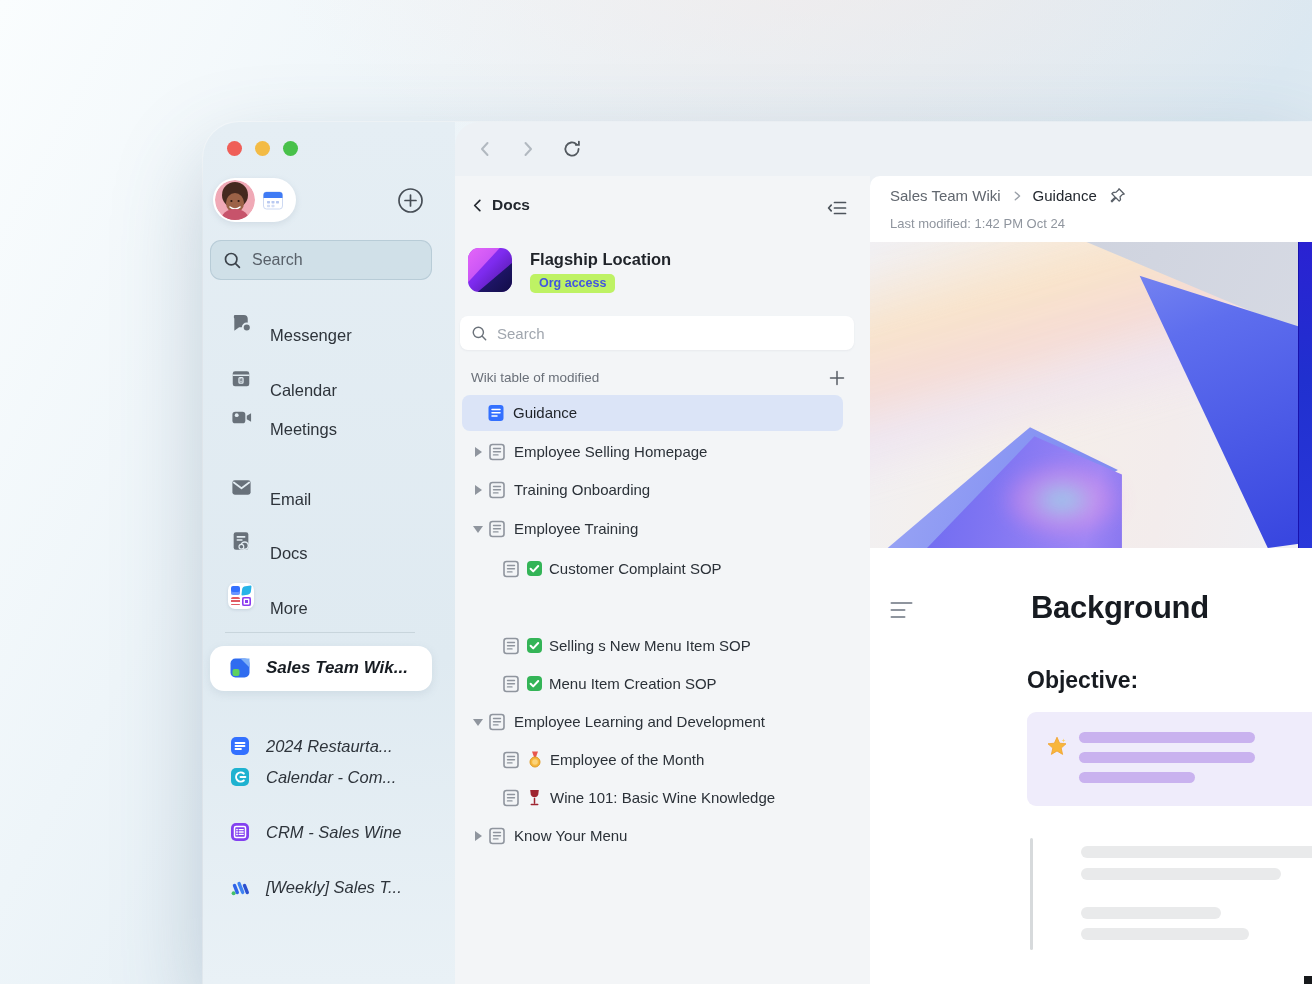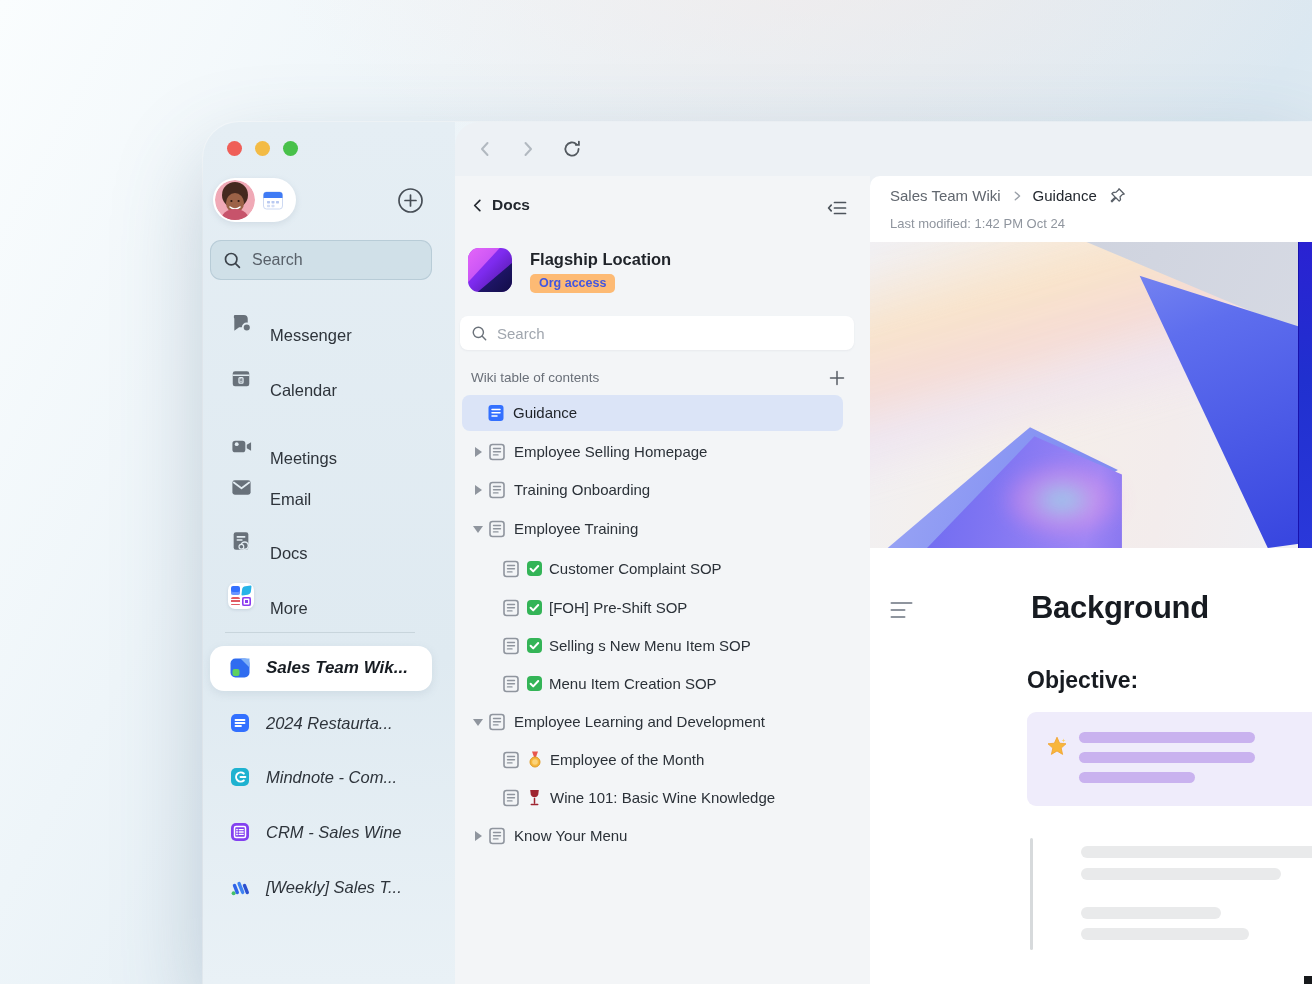--- a/index.html
+++ b/index.html
@@ -220,21 +220,21 @@
         <span class="ic">
           <svg width="22" height="22" viewBox="0 0 24 24" fill="currentColor">
             <rect x="3" y="4.5" width="18" height="16.5" rx="2.5"></rect>
             <rect x="3" y="8.2" width="18" height="1.6" fill="#e2ecf2"></rect>
             <rect x="9.8" y="11.5" width="4.4" height="6.2" rx="1" fill="none" stroke="#e2ecf2" stroke-width="1.4"></rect>
             <text x="12" y="16.6" font-size="5.5" fill="#e2ecf2" text-anchor="middle" font-family="Liberation Sans">1</text>
           </svg>
         </span>
         <span class="lbl">Calendar</span>
       </div>
-      <div class="nav-item" style="top:307px">
+      <div class="nav-item" style="top:278px">
         <span class="ic">
           <svg width="23" height="23" viewBox="0 0 24 24" fill="currentColor">
             <rect x="2.5" y="6" width="13.5" height="12" rx="3"></rect>
             <circle cx="7" cy="9.6" r="2" fill="#e2ecf2"></circle>
             <path d="M17.5 10.2l4.5-2.7v9l-4.5-2.7z"></path>
           </svg>
         </span>
         <span class="lbl">Meetings</span>
       </div>
       <div class="nav-item" style="top:348px">
@@ -276,38 +276,38 @@
       <div class="pin-item sel" style="top:528px">
         <span class="ic">
           <svg width="22" height="22" viewBox="0 0 22 22">
             <rect x="1.5" y="1.5" width="19" height="19" rx="5" fill="#2f6cf0"></rect>
             <path d="M20.5 1.5v9l-9-9z" fill="#7fb0f7"></path>
             <rect x="3.5" y="12" width="7" height="7" rx="2" fill="#5ed15e"></rect>
           </svg>
         </span>
         <span class="lbl">Sales Team Wik...</span>
       </div>
-      <div class="pin-item" style="top:583px">
+      <div class="pin-item" style="top:606px">
         <span class="ic">
           <svg width="22" height="22" viewBox="0 0 22 22">
             <rect x="2" y="2" width="18" height="18" rx="5" fill="#3370ff"></rect>
             <path d="M6.5 8h9M6.5 11h9M6.5 14h5.5" stroke="#fff" stroke-width="1.8" stroke-linecap="round"></path>
           </svg>
         </span>
         <span class="lbl">2024 Restaurta...</span>
       </div>
       <div class="pin-item" style="top:637px">
         <span class="ic">
           <svg width="22" height="22" viewBox="0 0 22 22">
             <rect x="2" y="2" width="18" height="18" rx="5" fill="#1eb2d0"></rect>
             <path d="M14.8 7.6a4.6 4.6 0 1 0 0 6.8" fill="none" stroke="#fff" stroke-width="2" stroke-linecap="round"></path>
             <path d="M11.5 11h4.8" stroke="#fff" stroke-width="2" stroke-linecap="round"></path>
           </svg>
         </span>
-        <span class="lbl">Mindnote - Com...</span>
+        <span class="lbl">Calendar - Com...</span>
       </div>
       <div class="pin-item" style="top:692px">
         <span class="ic">
           <svg width="22" height="22" viewBox="0 0 22 22">
             <rect x="2" y="2" width="18" height="18" rx="5" fill="#8341f0"></rect>
             <rect x="5.5" y="5.5" width="11" height="11" rx="1.5" fill="none" stroke="#fff" stroke-width="1.5"></rect>
             <circle cx="8" cy="8.6" r=".9" fill="#fff"></circle>
               <circle cx="8" cy="11" r=".9" fill="#fff"></circle>
               <circle cx="8" cy="13.4" r=".9" fill="#fff"></circle>
             <path d="M10.2 8.6h4M10.2 11h4M10.2 13.4h4" stroke="#fff" stroke-width="1.4" stroke-linecap="round"></path>
@@ -361,35 +361,35 @@
             <svg width="22" height="22" viewBox="0 0 22 22" fill="none" stroke="currentColor" stroke-width="1.7" stroke-linecap="round" stroke-linejoin="round">
               <path d="M5.2 8.2 2.6 11l2.6 2.8"></path>
                 <path d="M8.5 5.5h11M8.5 11h11M8.5 16.5h11"></path>
             </svg>
           </span>
 
           <div class="space-row">
             <span class="space-icon"></span>
             <span>
               <div class="space-name">Flagship Location</div>
-              <span class="space-badge" style="background:#fdba74;color:#4256e0">Org access</span>
+              <span class="space-badge" style="background:#bef264;color:#4256e0">Org access</span>
             </span>
           </div>
 
           <div class="dp-search">
             <span>
               <svg width="17" height="17" viewBox="0 0 19 19" fill="none" stroke="#6b727a" stroke-width="1.6">
                 <circle cx="8.2" cy="8.2" r="5.7"></circle>
                   <path d="M12.6 12.6l3.8 3.8" stroke-linecap="round"></path>
               </svg>
             </span>
             <input type="text" placeholder="Search" style="">
           </div>
 
-          <div class="toc-title">Wiki table of contents</div>
+          <div class="toc-title">Wiki table of modified</div>
           <span class="toc-add">
             <svg width="20" height="20" viewBox="0 0 20 20" fill="none" stroke="currentColor" stroke-width="1.5" stroke-linecap="round">
                 <path d="M10 3.5v13M3.5 10h13"></path>
               </svg>
           </span>
 
           <div class="tree-row sel" style="top:219px">
             <span class="tr-icon" style="left:25px">
               <svg width="18" height="18" viewBox="0 0 18 18">
                   <rect x="1.5" y="1" width="15" height="16" rx="3" fill="#3370ff"></rect>
@@ -441,35 +441,20 @@
             </span>
             <span class="tr-emoji" style="left:64px">
               <svg width="17" height="17" viewBox="0 0 17 17">
                   <rect x="1" y="1" width="15" height="15" rx="4" fill="#33b457"></rect>
                   <path d="M4.6 8.8l2.6 2.6 5-5.4" fill="none" stroke="#fff" stroke-width="2" stroke-linecap="round" stroke-linejoin="round"></path>
                 </svg>
             </span>
             <span class="tr-label" style="left:87px">Customer Complaint SOP</span>
           </div>
 
-          <div class="tree-row" style="top:414px">
-            <span class="tr-icon" style="left:40px">
-              <svg width="18" height="18" viewBox="0 0 18 18">
-                  <rect x="2" y="1.5" width="14" height="15" rx="2.5" fill="none" stroke="#8f959e" stroke-width="1.6"></rect>
-                  <path d="M5.5 5.5h7M5.5 8.7h7M5.5 11.9h4.5" stroke="#8f959e" stroke-width="1.4" stroke-linecap="round"></path>
-                </svg>
-            </span>
-            <span class="tr-emoji" style="left:64px">
-              <svg width="17" height="17" viewBox="0 0 17 17">
-                  <rect x="1" y="1" width="15" height="15" rx="4" fill="#33b457"></rect>
-                  <path d="M4.6 8.8l2.6 2.6 5-5.4" fill="none" stroke="#fff" stroke-width="2" stroke-linecap="round" stroke-linejoin="round"></path>
-                </svg>
-            </span>
-            <span class="tr-label" style="left:87px">[FOH] Pre-Shift SOP</span>
-          </div>
 
           <div class="tree-row" style="top:452px">
             <span class="tr-icon" style="left:40px">
               <svg width="18" height="18" viewBox="0 0 18 18">
                   <rect x="2" y="1.5" width="14" height="15" rx="2.5" fill="none" stroke="#8f959e" stroke-width="1.6"></rect>
                   <path d="M5.5 5.5h7M5.5 8.7h7M5.5 11.9h4.5" stroke="#8f959e" stroke-width="1.4" stroke-linecap="round"></path>
                 </svg>
             </span>
             <span class="tr-emoji" style="left:64px">
               <svg width="17" height="17" viewBox="0 0 17 17">

